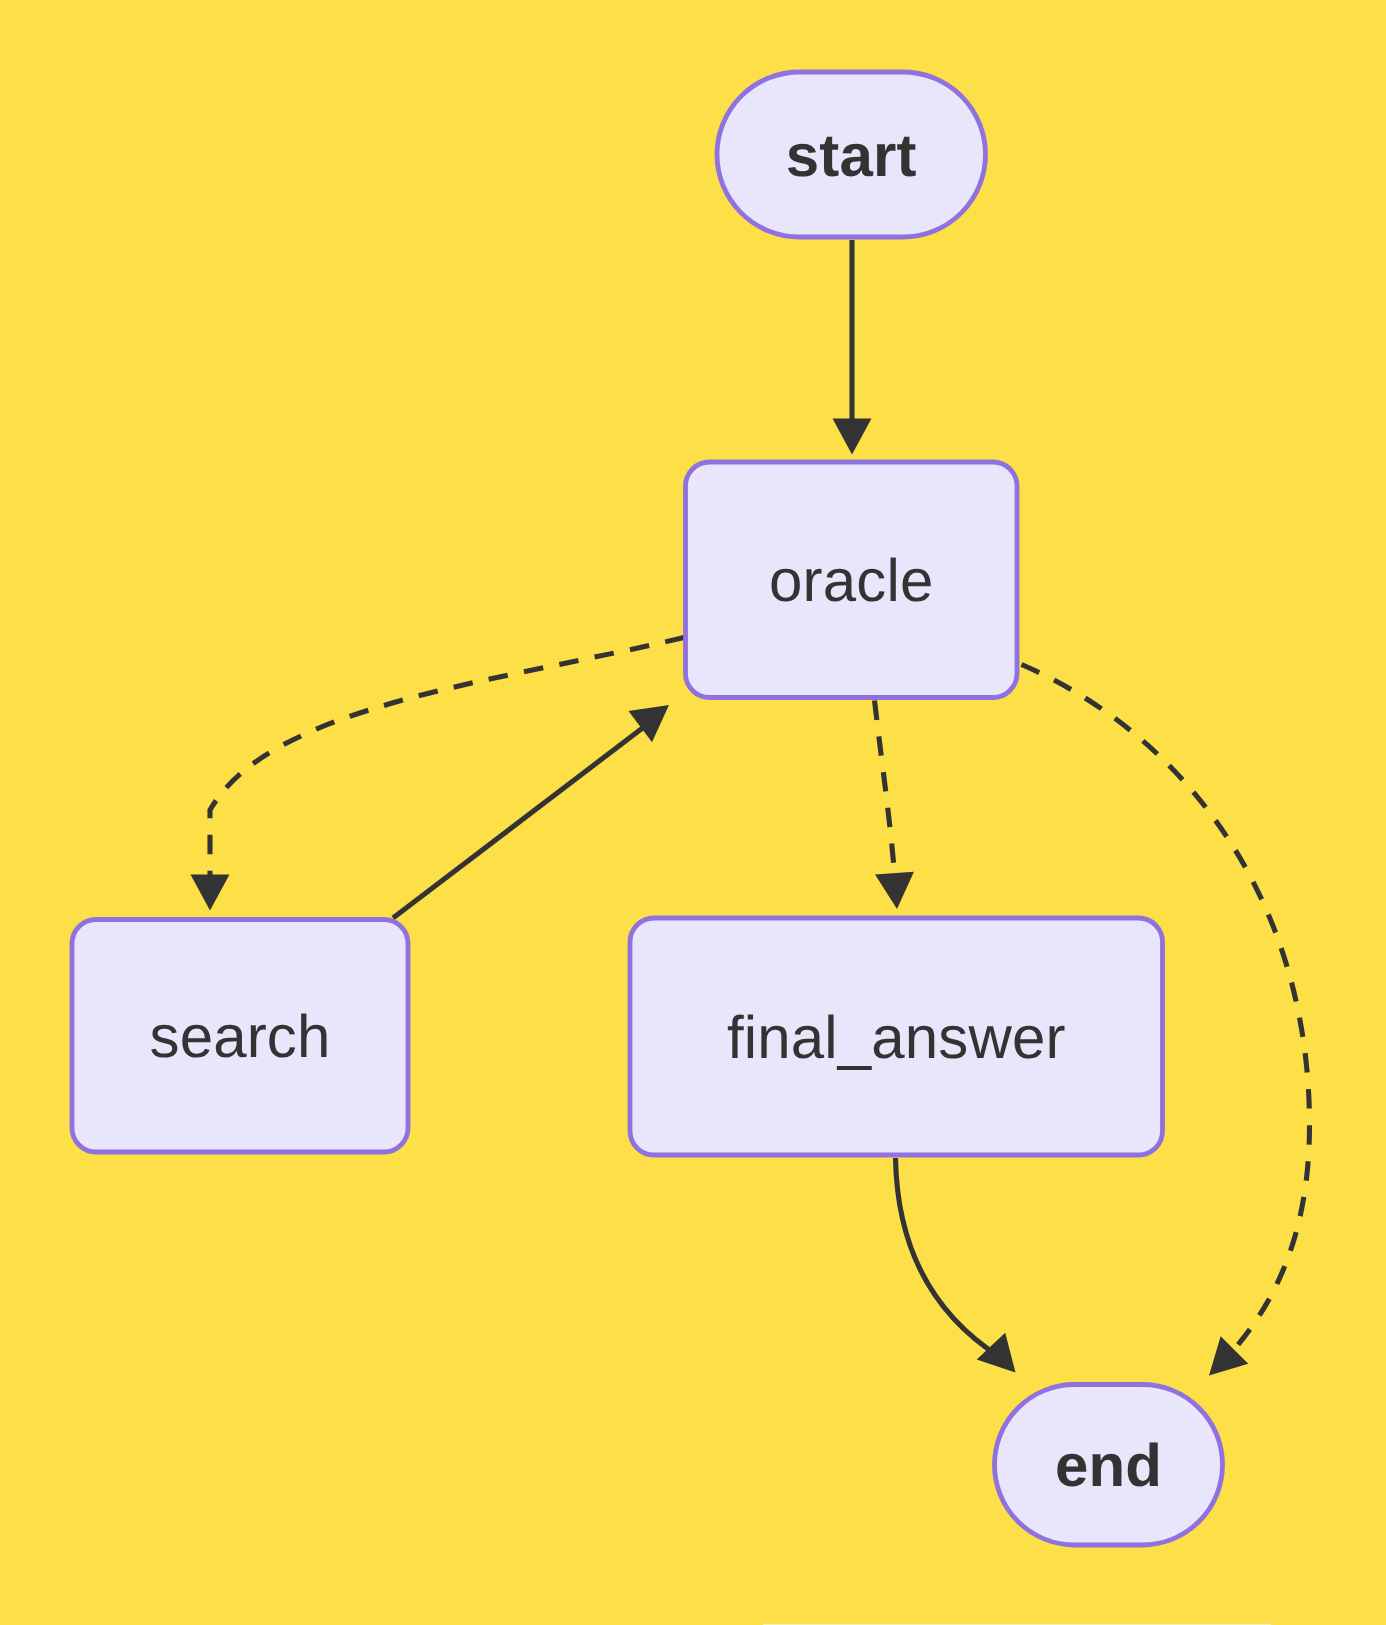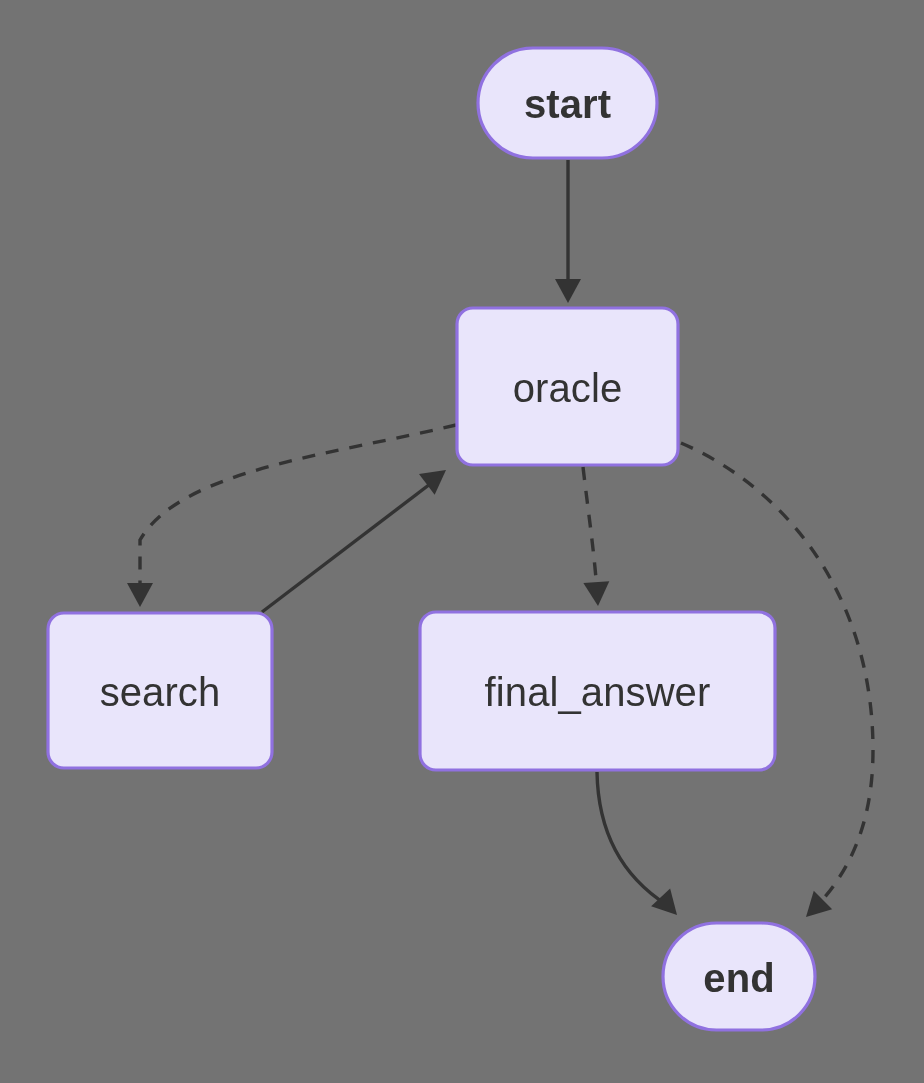--- a/index.html
+++ b/index.html
@@ -11,21 +11,21 @@
   body {
     width: 924px;
     height: 1083px;
     font-family: "Liberation Sans", "DejaVu Sans", sans-serif;
     overflow: hidden;
   }
   #diagram-root {
     position: relative;
     width: 924px;
     height: 1083px;
-    background: #737373;
+    background: #fde047;
   }
   svg#graph-svg {
     display: block;
     width: 924px;
     height: 1083px;
   }
   .node-shape {
     fill: #e9e5fb;
     stroke: #9071e0;
     stroke-width: 3.2;

